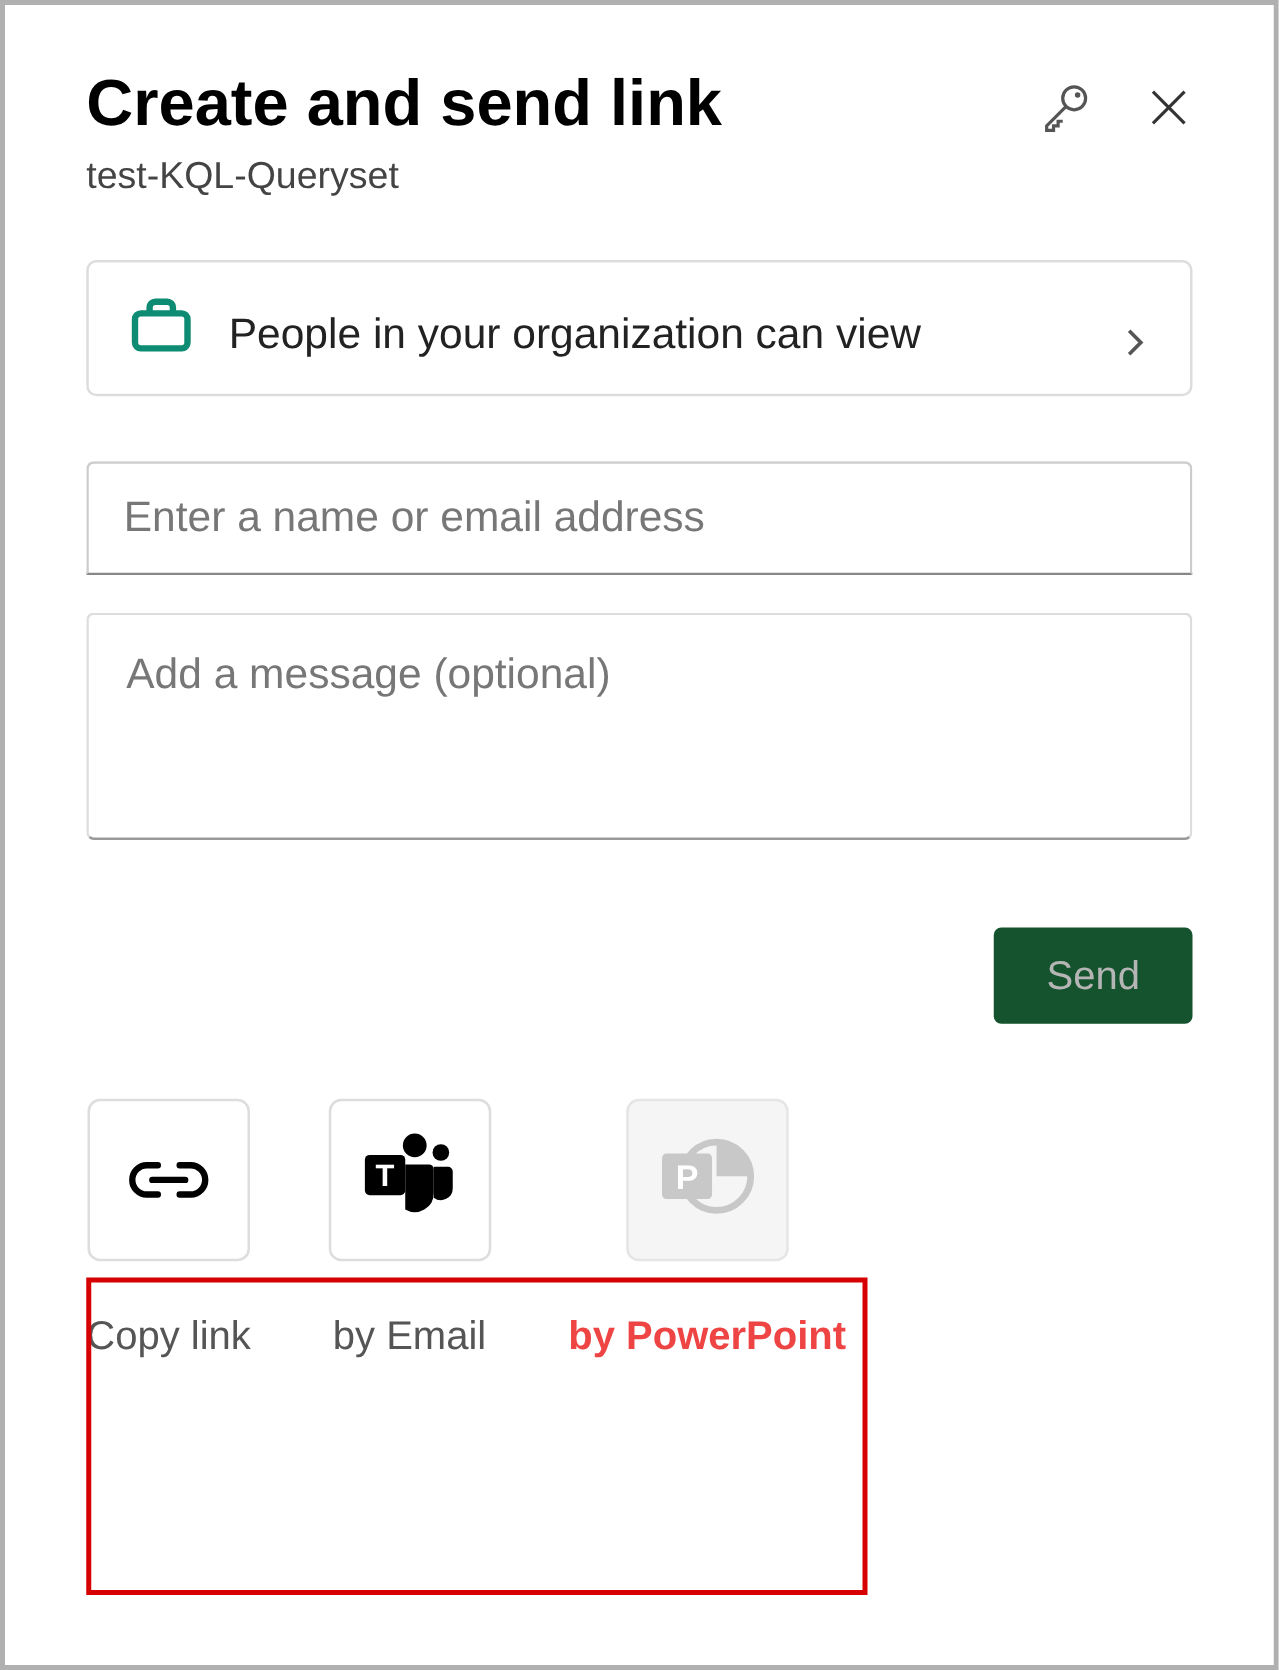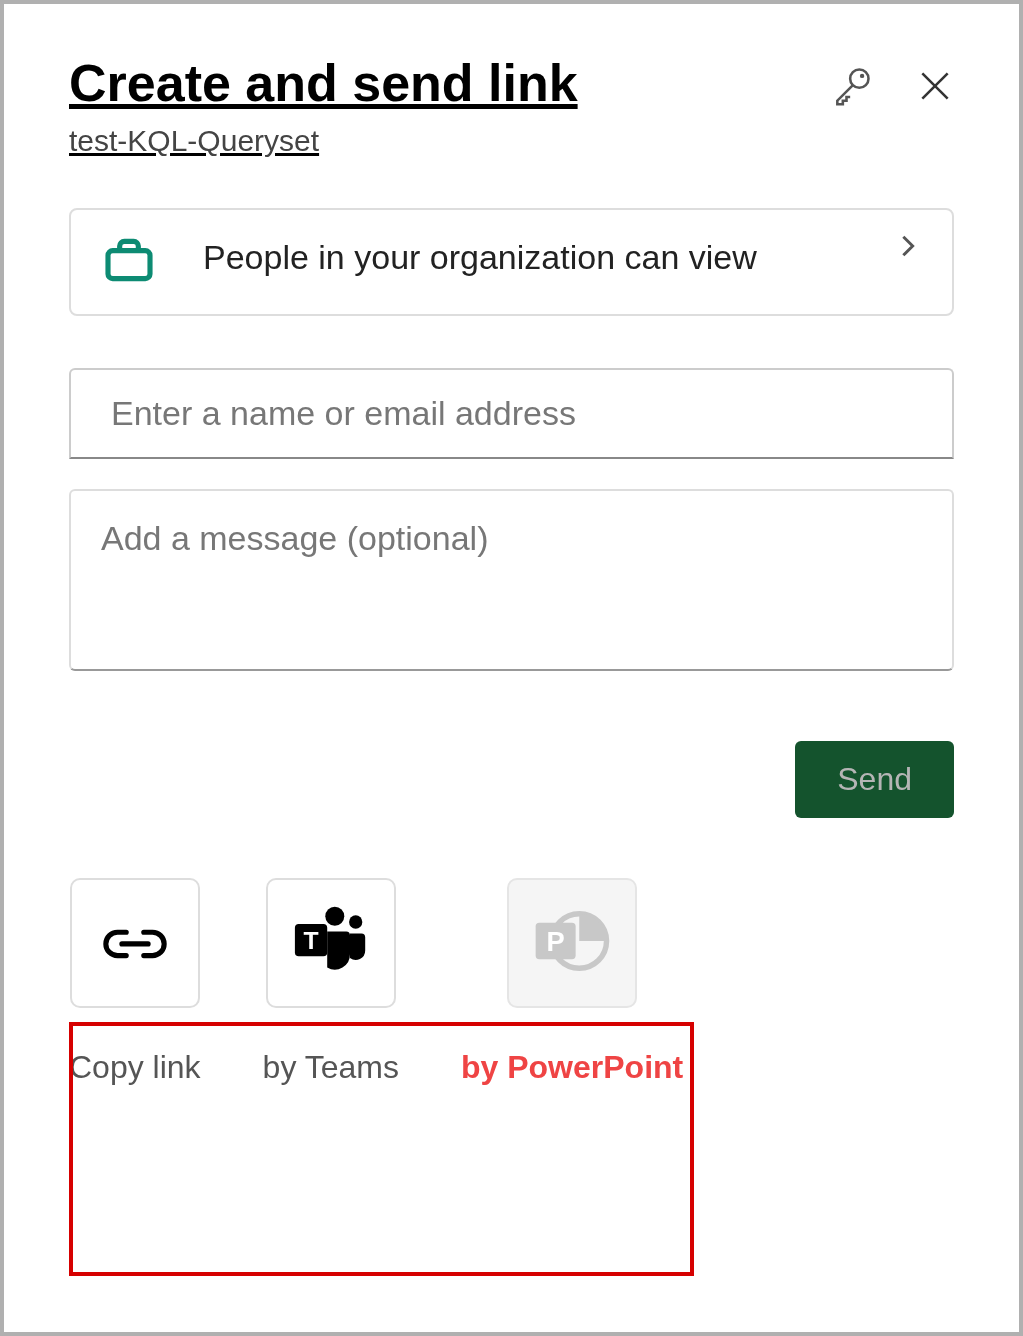--- a/index.html
+++ b/index.html
@@ -20,21 +20,20 @@
       padding: 50px 65px 40px 65px;
       display: flex;
       flex-direction: column;
       position: relative;
     }
     .header {
       display: flex;
       align-items: flex-start;
       justify-content: space-between;
       margin-bottom: 50px;
-      text-decoration: underline;
     }
     .header-text {
       flex: 1;
     }
     .title {
       font-size: 52px;
       font-weight: 700;
       color: #000;
       line-height: 1.15;
     }
@@ -55,22 +54,22 @@
       color: #333;
       display: flex;
       align-items: center;
       justify-content: center;
     }
     .permission-card {
       border: 2px solid #ddd;
       border-radius: 8px;
       padding: 22px 30px;
       display: flex;
-      align-items: flex-start;
-      gap: 46px;
+      align-items: flex-end;
+      gap: 26px;
       cursor: pointer;
       margin-bottom: 52px;
     }
     .briefcase-icon {
       flex-shrink: 0;
     }
     .permission-text {
       flex: 1;
       font-size: 34px;
       color: #222;
@@ -78,21 +77,21 @@
     }
     .chevron {
       flex-shrink: 0;
       color: #555;
     }
     .name-input {
       width: 100%;
       border: 2px solid #ccc;
       border-bottom: 2px solid #888;
       border-radius: 6px 6px 0 0;
-      padding: 24px 40px;
+      padding: 24px 28px;
       font-size: 34px;
       color: #666;
       font-family: inherit;
       outline: none;
       margin-bottom: 30px;
     }
     .name-input::placeholder {
       color: #777;
     }
     .message-textarea {
@@ -241,21 +240,21 @@
           <svg width="84" height="76" viewBox="0 0 44 40" fill="#000">
             <circle cx="24" cy="7" r="5"></circle>
             <circle cx="35" cy="10" r="3.5"></circle>
             <rect x="3" y="11" width="17" height="17" rx="2"></rect>
             <text x="11.5" y="24" text-anchor="middle" fill="#fff" font-size="13" font-weight="700" font-family="Arial">T</text>
             <path d="M20 15 h10 a2 2 0 0 1 2 2 v10 a8 8 0 0 1 -12 7 V15 z"></path>
             <path d="M32 16 h6 a2 2 0 0 1 2 2 v7 a5 5 0 0 1 -8 4 V16 z"></path>
           </svg>
         </span>
       </div>
-      <div class="share-label">by Teams</div>
+      <div class="share-label">by Email</div>
     </div>
 
     <div class="share-item">
       <div class="share-box disabled">
         <span>
           <svg width="80" height="70" viewBox="0 0 44 38" fill="none">
             <circle cx="26" cy="19" r="15" stroke="#c8c8c8" stroke-width="3"></circle>
             <path d="M26 4 a15 15 0 0 1 15 15 h-15 z" fill="#c8c8c8"></path>
             <rect x="2" y="9" width="22" height="20" rx="2" fill="#c8c8c8"></rect>
             <text x="13" y="24.5" text-anchor="middle" fill="#fff" font-size="15" font-weight="700" font-family="Arial">P</text>

